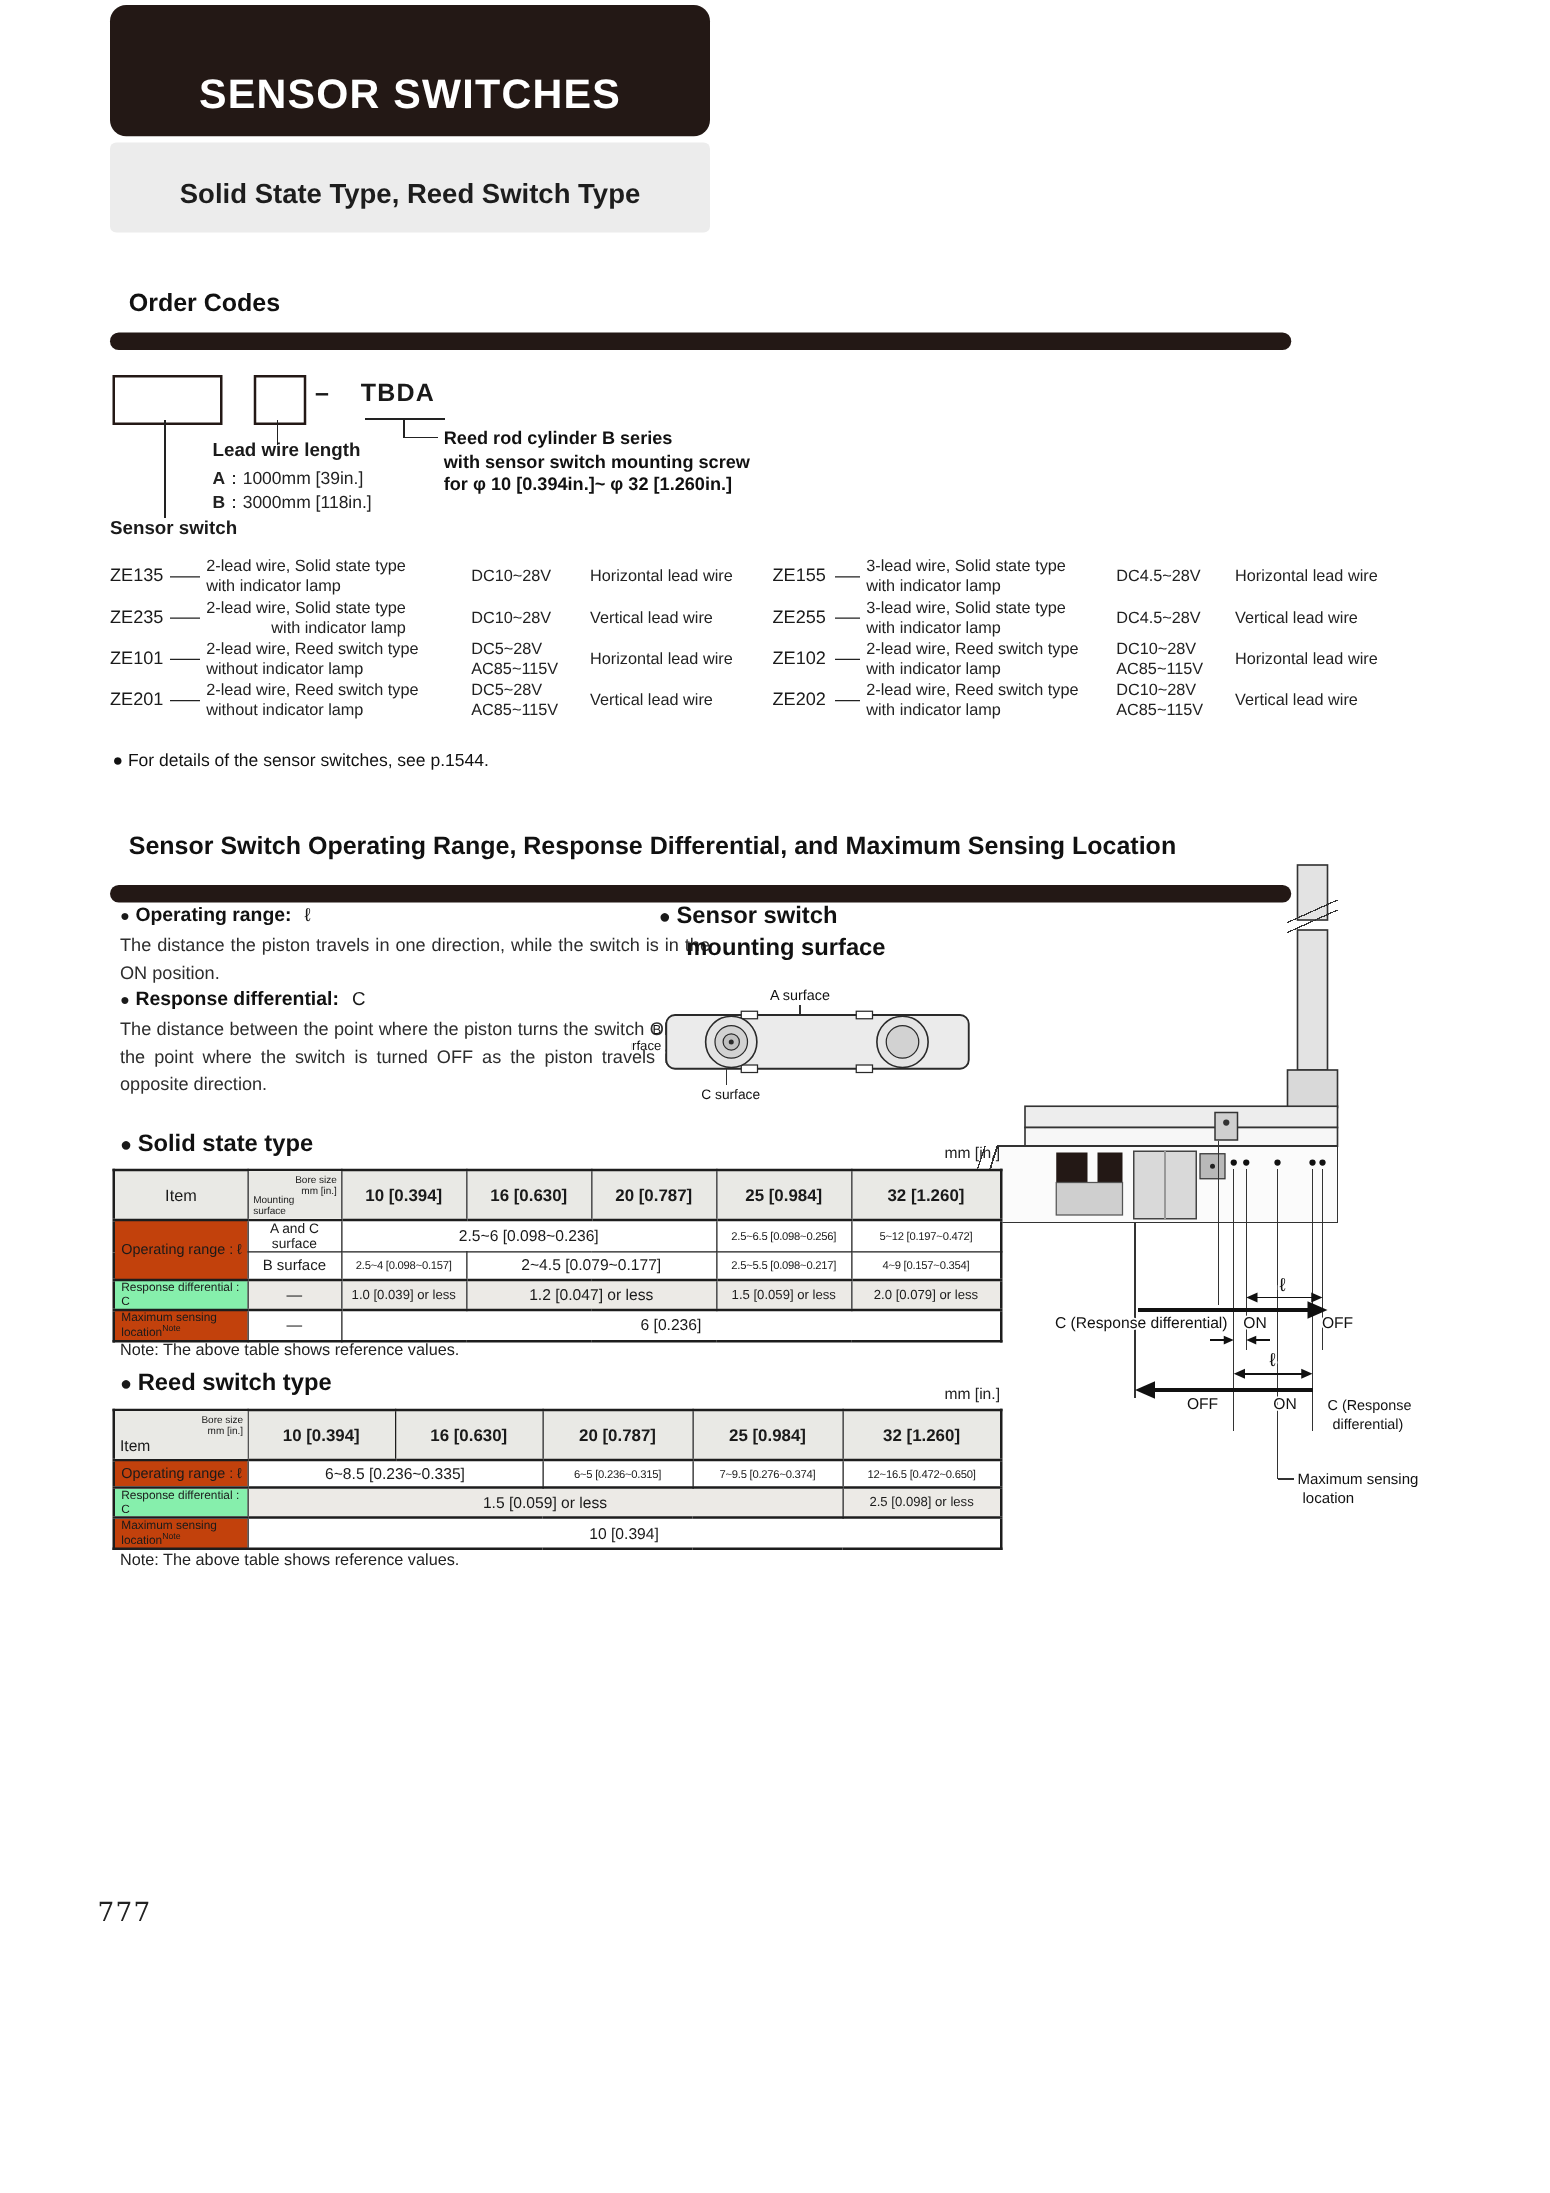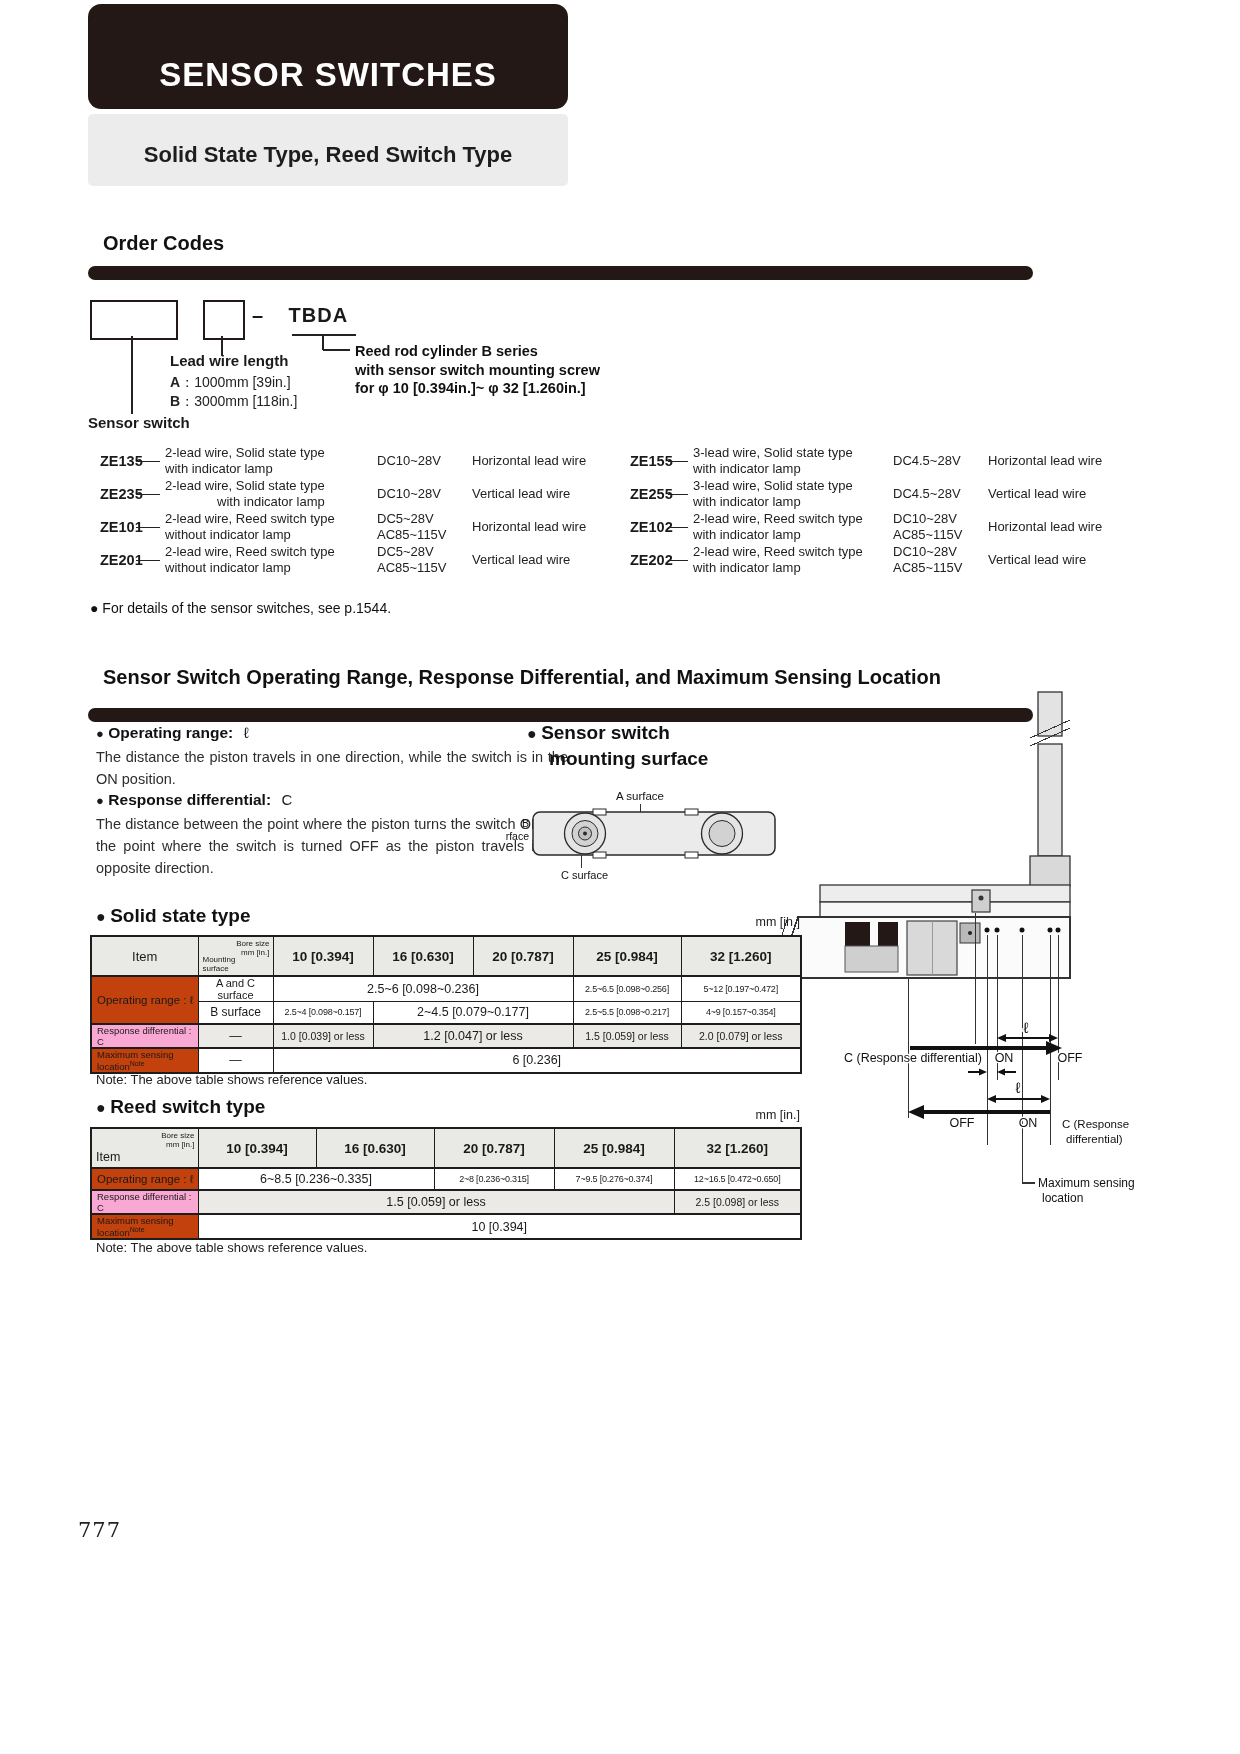--- a/index.html
+++ b/index.html
@@ -18,21 +18,21 @@
 
   
   .code-box{border:2px solid #231815;background:#fff;}
   .code-suffix{font-size:20px;font-weight:bold;letter-spacing:1px;}
   .lbl-bold-sm{font-size:15px;font-weight:bold;}
   .lbl-line{font-size:14px;color:#222;}
   .twin-note{font-size:14.5px;font-weight:bold;line-height:18.5px;color:#111;}
 
   
   .sw-row{position:absolute;height:34px;}
-  .sw-code{position:absolute;left:0;top:0;height:100%;display:flex;align-items:center;font-weight:bold;font-size:14.5px;margin-left:12px;}
+  .sw-code{position:absolute;left:0;top:0;height:100%;display:flex;align-items:center;font-weight:normal;font-size:14.5px;}
   .sw-dashline{position:absolute;top:17px;border-top:1.5px solid #222;}
   .sw-col{position:absolute;top:0;height:100%;display:flex;flex-direction:column;justify-content:center;font-size:13px;line-height:16.5px;color:#222;}
   .note-line{font-size:14px;color:#111;}
 
   
   .para-title{font-size:15.5px;font-weight:bold;color:#111;}
   .para{font-size:14.5px;line-height:22px;color:#2d2d2d;text-align:justify;}
   .mount-title{font-size:19px;font-weight:bold;color:#111;}
 
   
@@ -45,21 +45,21 @@
   .spec th{background:#e9e9e5;font-weight:bold;font-size:13.5px;}
   .spec th.item-th{font-weight:normal;font-size:13px;}
   .spec thead th{border-bottom:2px solid #1d1d1d;}
   td.rowlabel{text-align:left;padding-left:5px;font-size:11.5px;background:#c2410c;}
   td.rowlabel.sm{font-size:9.5px;}
   td.val{font-size:12.5px;}
   td.val.small{font-size:9px;letter-spacing:-0.2px;}
   td.val.mid{font-size:10.5px;}
   tr.strong td{border-top:2px solid #1d1d1d;}
   tr.shaded td{background:#eceae6;}
-  tr.shaded td.rowlabel{background:#f9a8d4;}
+  tr.shaded td.rowlabel{background:#86efac;}
   sup.note-sup{font-size:7px;vertical-align:super;}
   .diag{position:relative;background-image:linear-gradient(to bottom right,transparent calc(50% - 0.7px),#1d1d1d calc(50% - 0.7px),#1d1d1d calc(50% + 0.7px),transparent calc(50% + 0.7px));}
   .diag .tr-lbl{position:absolute;top:2px;right:3px;font-size:8px;font-weight:normal;line-height:9px;text-align:right;}
   .diag .bl-lbl{position:absolute;bottom:2px;left:4px;font-size:8px;font-weight:normal;line-height:9px;text-align:left;}
   .diag .bl-lbl.item{font-size:12.5px;line-height:13px;bottom:3px;}
   .tbl-note{font-size:13px;color:#222;}
 
   .page-num{font-family:"DejaVu Serif","Liberation Serif",serif;font-size:21px;color:#222;letter-spacing:1px;}
 
   svg line, svg path{shape-rendering:crispEdges;}
@@ -433,21 +433,21 @@
         <th>16 [0.630]</th>
         <th>20 [0.787]</th>
         <th>25 [0.984]</th>
         <th>32 [1.260]</th>
       </tr>
     </thead>
     <tbody>
       <tr>
         <td class="rowlabel">Operating range : ℓ</td>
         <td class="val" colspan="2">6~8.5 [0.236~0.335]</td>
-        <td class="val small">2~8 [0.236~0.315]</td>
+        <td class="val small">6~5 [0.236~0.315]</td>
         <td class="val small">7~9.5 [0.276~0.374]</td>
         <td class="val small">12~16.5 [0.472~0.650]</td>
       </tr>
       <tr class="strong shaded">
         <td class="rowlabel sm">Response differential : C</td>
         <td class="val" colspan="4">1.5 [0.059] or less</td>
         <td class="val mid">2.5 [0.098] or less</td>
       </tr>
       <tr class="strong">
         <td class="rowlabel sm"><span>Maximum sensing location</span><sup class="note-sup">Note</sup></td>

